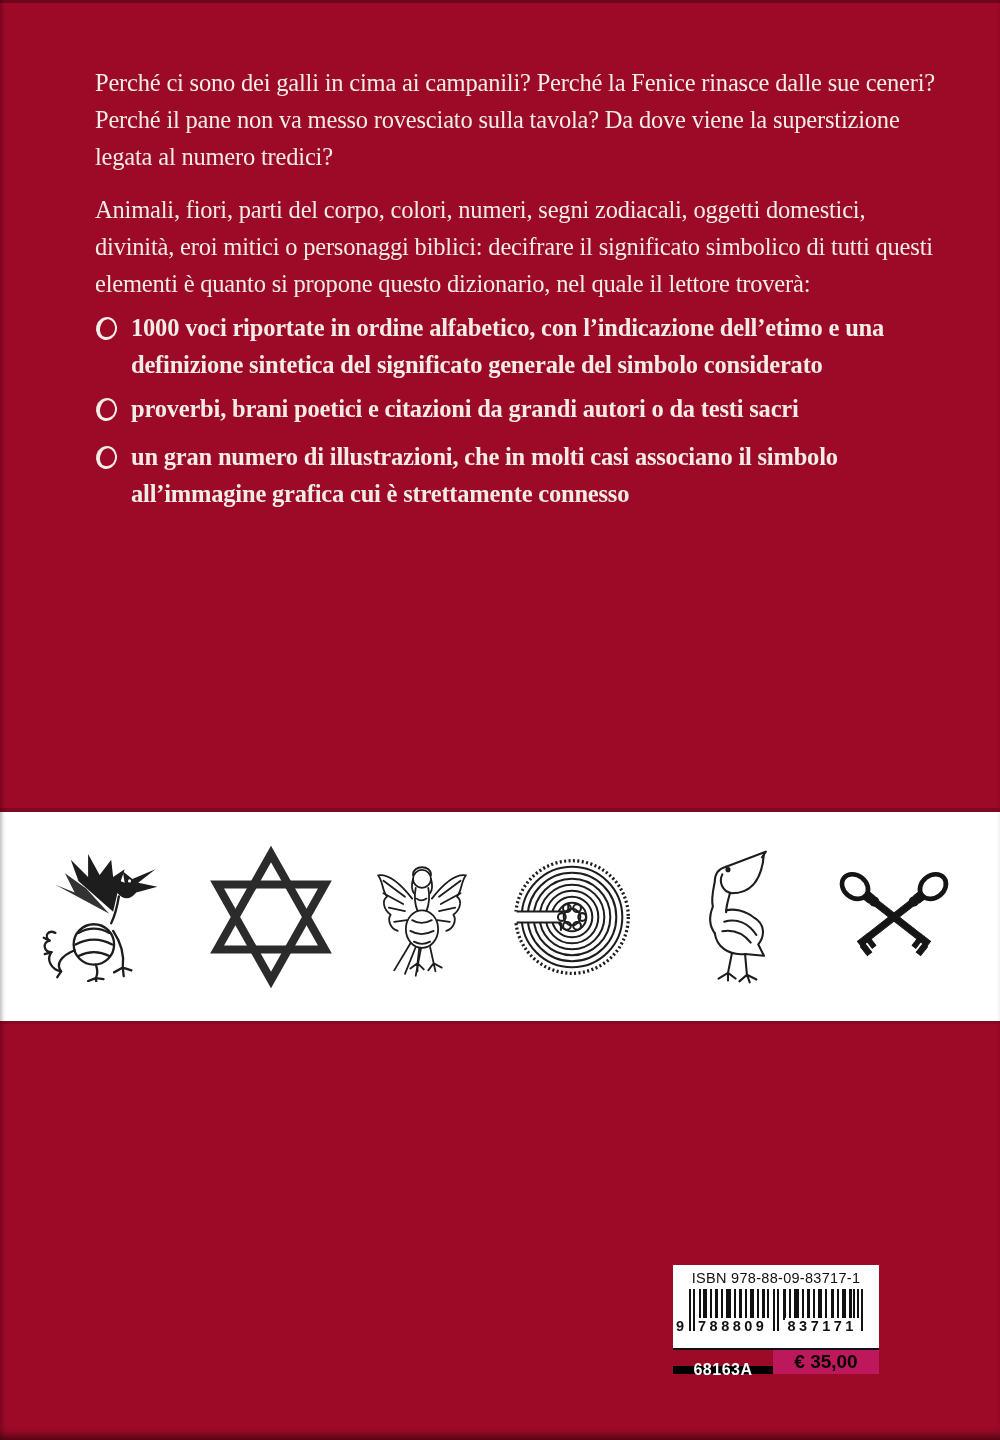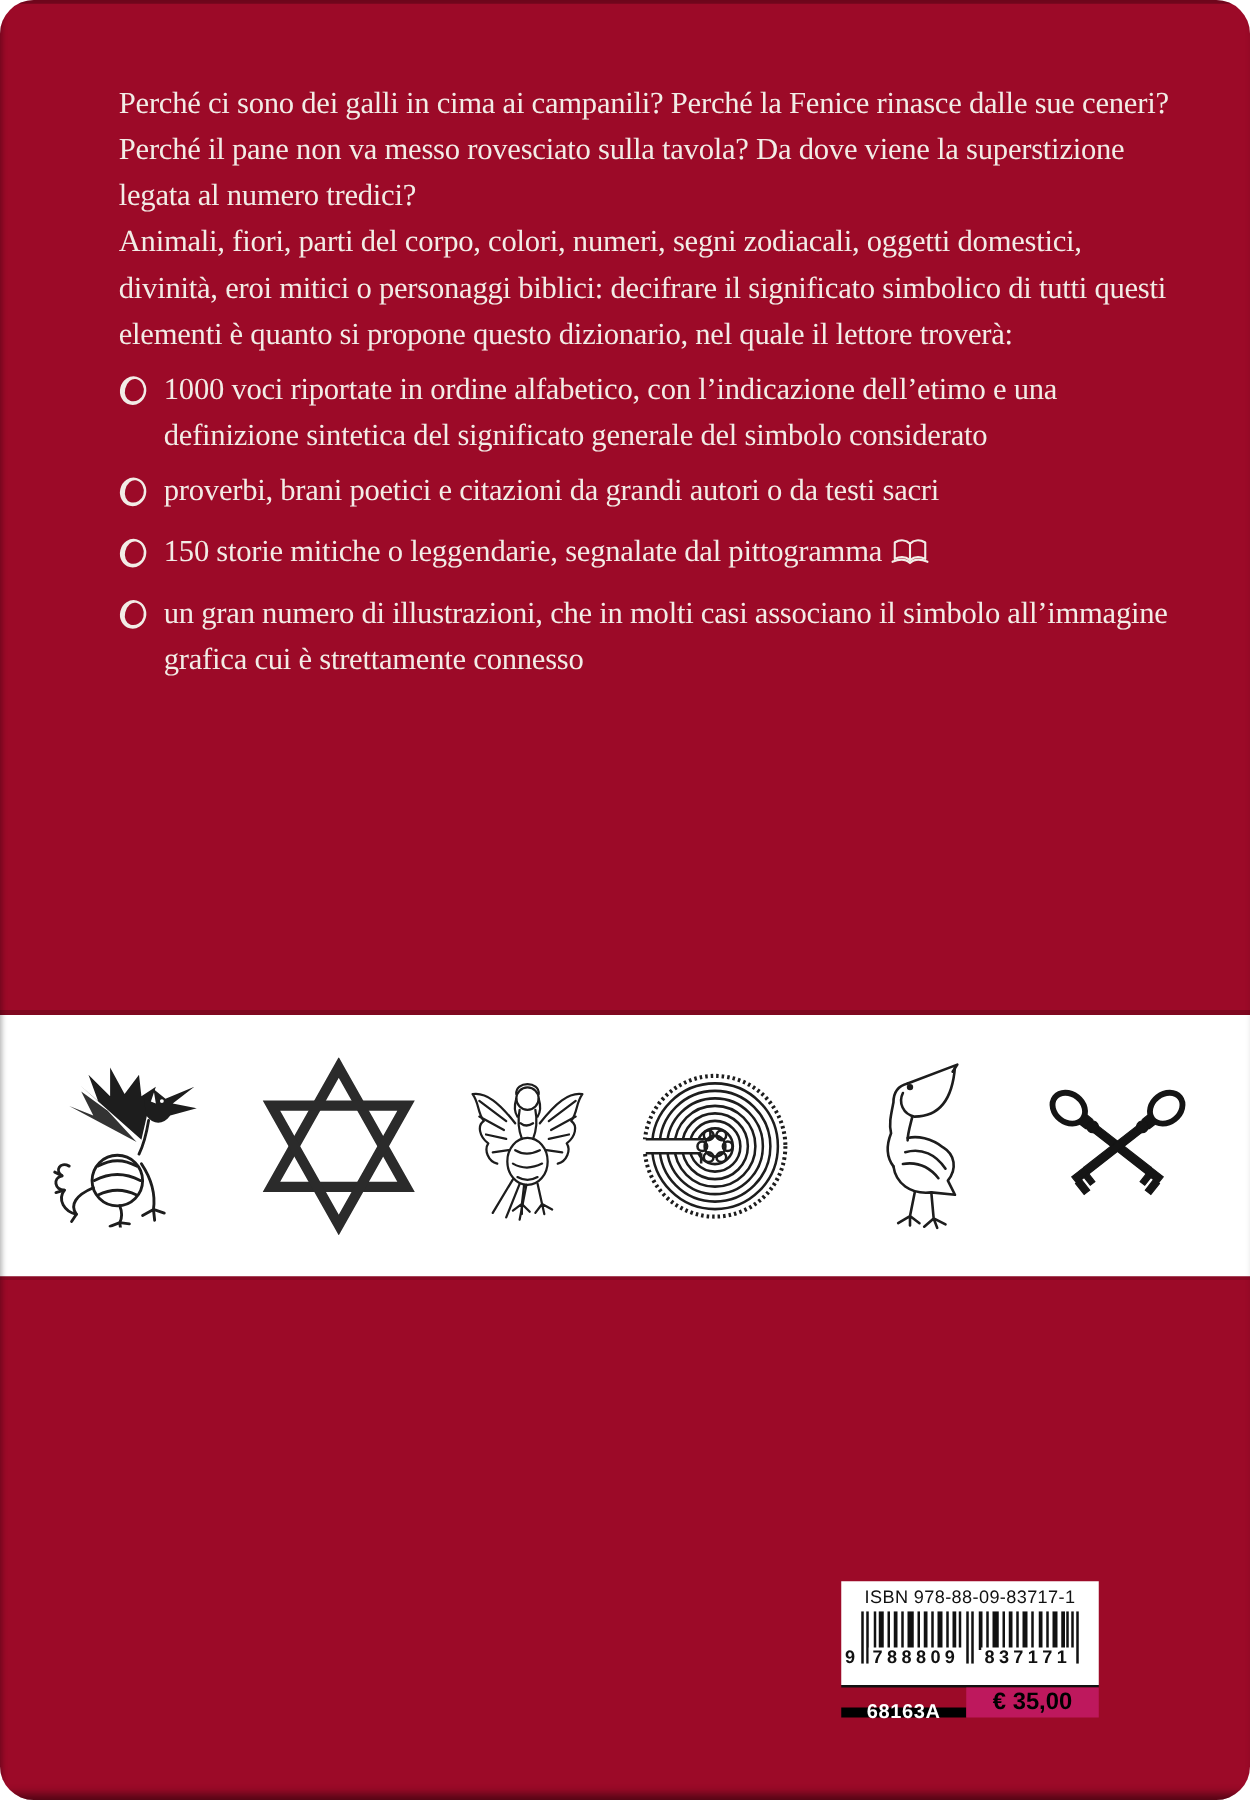--- a/index.html
+++ b/index.html
@@ -3,35 +3,34 @@
 <meta charset="utf-8">
 <style>
   html,body { margin:0; padding:0; }
   body { width:1000px; }
   .page {
     position:relative; width:1000px; height:1440px;
     background: var(--bg, #9C0A28);
     font-family: "Liberation Serif", serif;
     color: var(--text, #F2ECE6);
     overflow:hidden;
-    border-radius:27px;
   }
   .page::after {
     content:""; position:absolute; inset:0; pointer-events:none;
     box-shadow: inset 0 3px 0 rgba(0,0,0,.28),
                 inset 0 -9px 7px -4px rgba(0,0,0,.45),
                 inset 4px 0 4px -2px rgba(0,0,0,.22);
   }
   .content {
     position:absolute; left:95px; top:64px; width:852px;
     font-size:24.5px; line-height:37px; letter-spacing:-0.2px;
   }
   .para { margin:0; }
-  .para + .para { }
-  .bullets { list-style:none; margin:7px 0 0 0; padding:0; }
+  .para + .para { margin-top:16px; }
+  .bullets { list-style:none; margin:7px 0 0 0; padding:0;font-weight:bold; }
   .bullet { display:flex; margin:0 0 7px 0; }
   .ringcol { flex:0 0 36px; }
   .ring {
     display:inline-block; width:15px; height:18px; margin-top:8px; margin-left:1px;
     border:2.5px solid var(--text, #F2ECE6);
     border-left-width:4px; border-bottom-width:3px;
     border-radius:50%; transform:rotate(14deg);
   }
   .btext { flex:1; }
   .book-icon { vertical-align:-4px; margin-left:7px; }
@@ -73,30 +72,20 @@
     <p class="para">Animali, fiori, parti del corpo, colori, numeri, segni zodiacali, oggetti domestici, divinità, eroi mitici o personaggi biblici: decifrare il significato simbolico di tutti questi elementi è quanto si propone questo dizionario, nel quale il lettore troverà:</p>
 
     <ul class="bullets">
       <li class="bullet">
         <span class="ringcol"><span class="ring"></span></span>
         <span class="btext">1000 voci riportate in ordine alfabetico, con l’indicazione dell’etimo e una definizione sintetica del significato generale del simbolo considerato</span>
       </li>
       <li class="bullet">
         <span class="ringcol"><span class="ring"></span></span>
         <span class="btext">proverbi, brani poetici e citazioni da grandi autori o da testi sacri</span>
-      </li>
-      <li class="bullet">
-        <span class="ringcol"><span class="ring"></span></span>
-        <span class="btext"><span>150 storie mitiche o leggendarie, segnalate dal pittogramma</span><svg class="book-icon" width="30" height="23" viewBox="0 0 32 24" aria-hidden="true">
-              <g fill="none" stroke="#F2ECE6" stroke-width="1.8" stroke-linejoin="round" stroke-linecap="round">
-                <path d="M3,4 C8,1 13,2 16,5 C19,2 24,1 29,4 V18 C24,15.5 19,16.5 16,19 C13,16.5 8,15.5 3,18 Z"></path>
-                <path d="M16,5 V19"></path>
-                <path d="M1,20.5 C8,17.5 13,18.5 16,21.5 C19,18.5 24,17.5 31,20.5"></path>
-              </g>
-            </svg></span>
       </li>
       <li class="bullet">
         <span class="ringcol"><span class="ring"></span></span>
         <span class="btext">un gran numero di illustrazioni, che in molti casi associano il simbolo all’immagine grafica cui è strettamente connesso</span>
       </li>
     </ul>
   </div>
 
   <div class="band">
 

